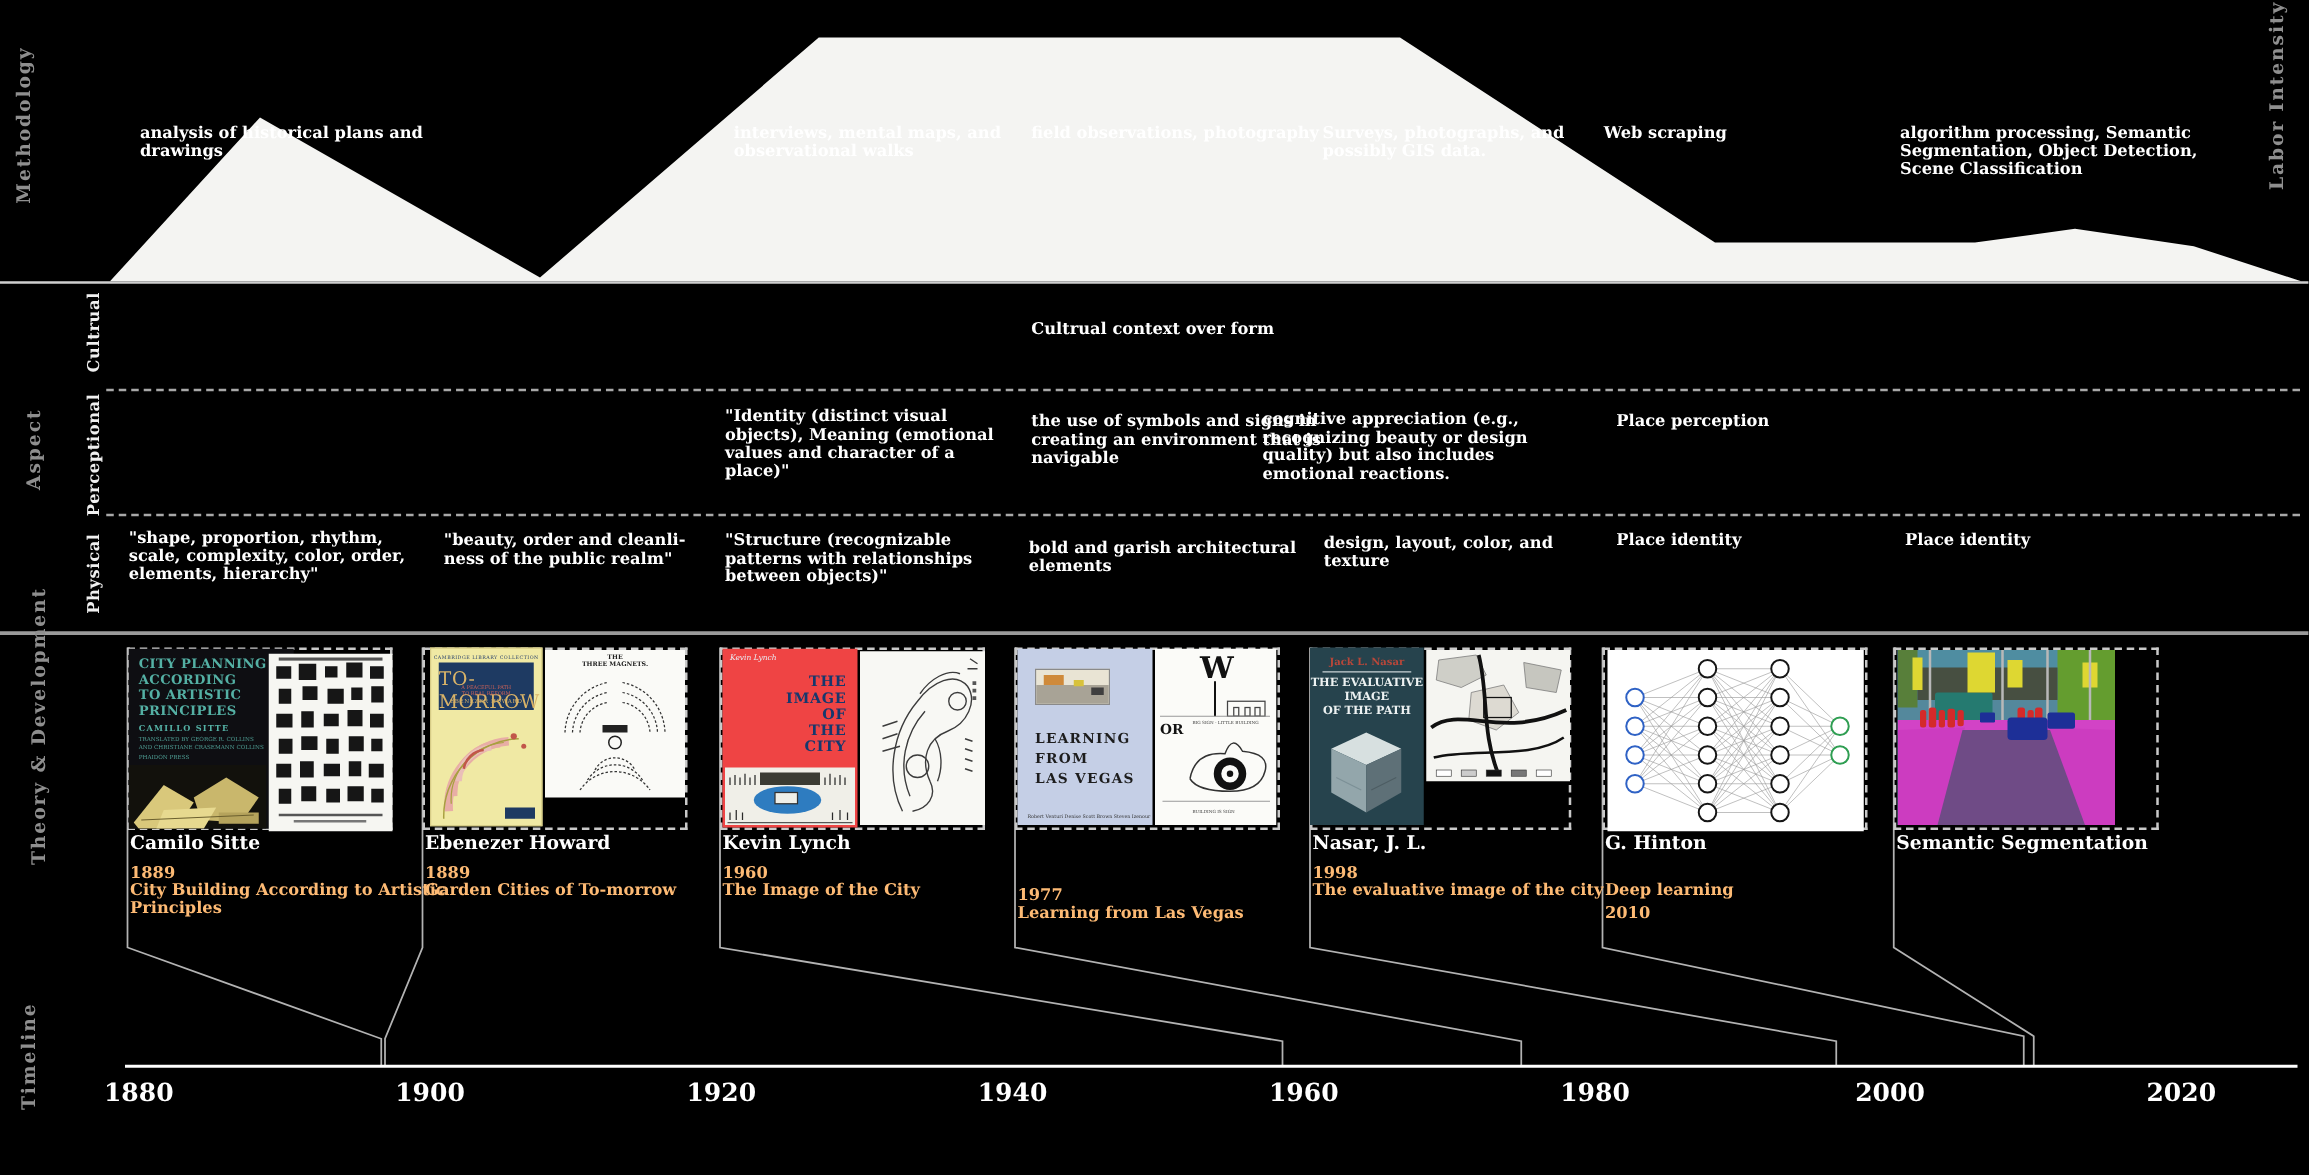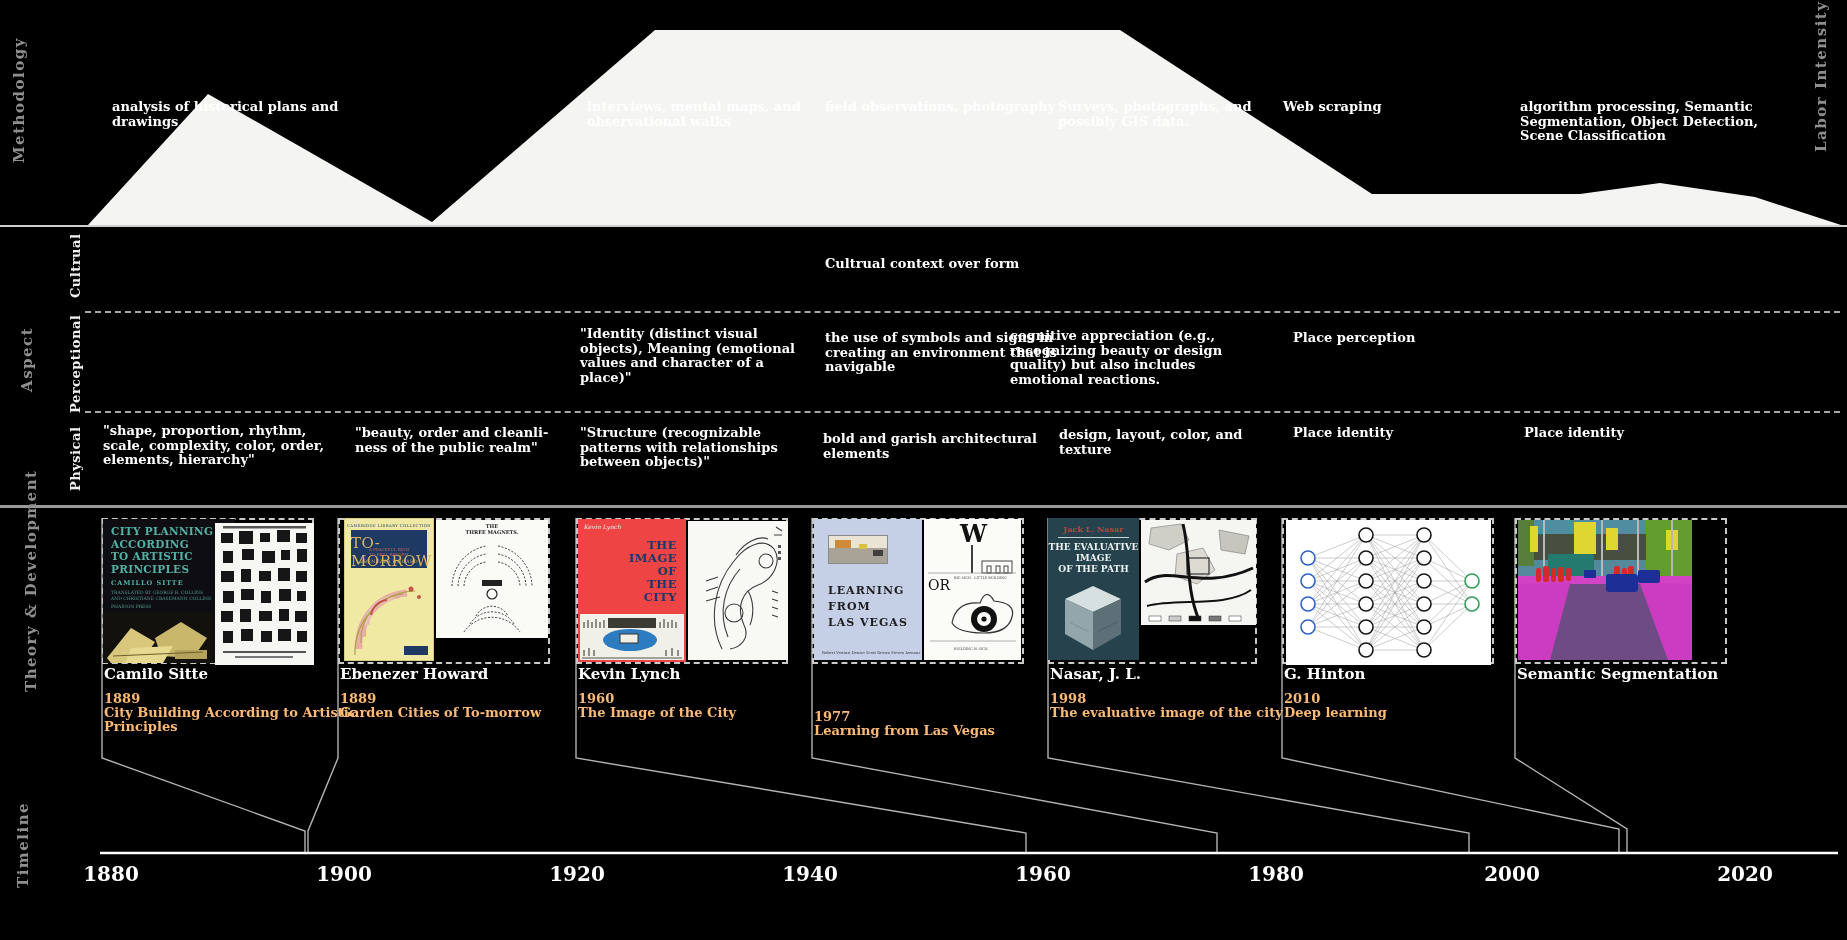--- a/index.html
+++ b/index.html
@@ -271,21 +271,21 @@
         <rect x="44" y="14" width="10" height="6" fill="#3f3f3f"></rect>
       </svg>
     </div>
     <div class="pre" style="position:absolute;left:14px;top:64px;color:#1d1d1d;font-weight:bold;font-size:11px;line-height:16px;letter-spacing:1px">LEARNING
 FROM
 LAS VEGAS</div>
     <div style="position:absolute;left:8px;bottom:5px;color:#333;font-size:3.8px">Robert Venturi   Denise Scott Brown   Steven Izenour</div>
   </div>
   <div class="cover" style="left:924px;top:519px;width:97px;height:141px;background:#fbfbf8">
     <div style="position:absolute;left:36px;top:0;color:#111;font-weight:bold;font-size:24px">W</div>
-    <div style="position:absolute;left:4px;top:58px;color:#111;font-weight:normal;font-size:14px">OR</div>
+    <div style="position:absolute;left:4px;top:58px;color:#111;font-weight:bold;font-size:11px">OR</div>
     <div style="position:absolute;left:30px;top:57px;color:#444;font-size:3.4px">BIG SIGN - LITTLE BUILDING</div>
     <div style="position:absolute;left:30px;top:128px;color:#444;font-size:3.4px">BUILDING IS SIGN</div>
     <svg style="position:absolute;left:0;top:0" width="97" height="141" viewBox="0 0 97 141">
       <line x1="48" y1="26" x2="48" y2="54" stroke="#111" stroke-width="1.6"></line>
       <g fill="none" stroke="#444" stroke-width="1">
         <rect x="58" y="42" width="30" height="12"></rect>
         <rect x="63" y="47" width="4" height="7"></rect>
           <rect x="72" y="47" width="4" height="7"></rect>
           <rect x="80" y="47" width="4" height="7"></rect>
       </g>
@@ -480,21 +480,21 @@
   <div class="meta" style="left:578px;top:706px">The Image of the City</div>
 
   <div class="meta" style="left:814px;top:710px">1977</div>
   <div class="meta" style="left:814px;top:724px">Learning from Las Vegas</div>
 
   <div class="author" style="left:1050px;top:666px">Nasar, J. L.</div>
   <div class="meta" style="left:1050px;top:692px">1998</div>
   <div class="meta" style="left:1050px;top:706px">The evaluative image of the city</div>
 
   <div class="author" style="left:1284px;top:666px">G. Hinton</div>
-  <div class="meta" style="left:1284px;top:692px">2010</div>
+  <div class="meta" style="left:1284px;top:724px">2010</div>
   <div class="meta" style="left:1284px;top:706px">Deep learning</div>
 
   <div class="author" style="left:1517px;top:666px">Semantic Segmentation</div>
 
   <div class="axisyear" style="left:111px">1880</div>
   <div class="axisyear" style="left:344px">1900</div>
   <div class="axisyear" style="left:577px">1920</div>
   <div class="axisyear" style="left:810px">1940</div>
   <div class="axisyear" style="left:1043px">1960</div>
   <div class="axisyear" style="left:1276px">1980</div>

